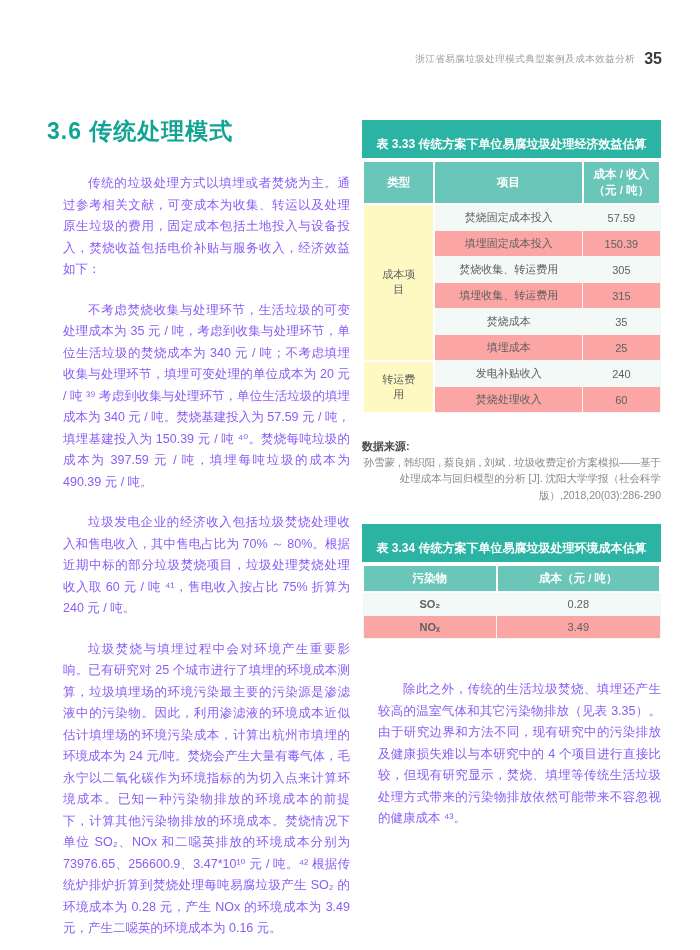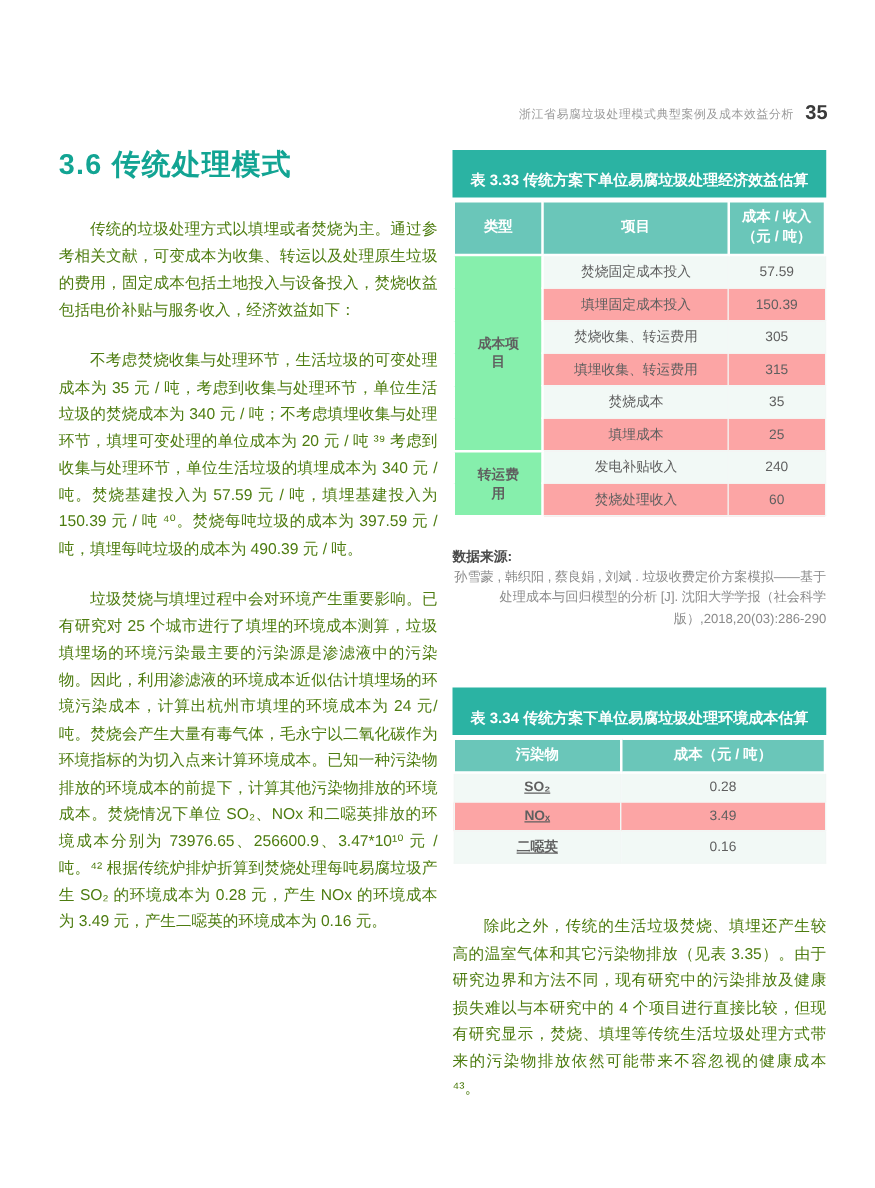--- a/index.html
+++ b/index.html
@@ -1,71 +1,72 @@
 <!DOCTYPE html>
 <html><head>
 <meta charset="utf-8">
 <style>
   * { margin:0; padding:0; box-sizing:border-box; }
   html,body { background:#ffffff; }
   body { font-family:"Liberation Sans","DejaVu Sans",sans-serif; }
   .page { position:relative; width:700px; height:950px; background:#ffffff; overflow:hidden; }
 
   
-  .running-head { position:absolute; top:50px; right:38px; display:flex; align-items:center; gap:9px;margin-top:32px; }
+  .running-head { position:absolute; top:50px; right:38px; display:flex; align-items:center; gap:9px; }
   .running-head .rh-title { font-size:9.5px; color:#9b9b9b; letter-spacing:.5px; }
   .running-head .rh-page { font-size:16px; font-weight:700; color:#3a3a3a; }
 
   
   .col-left  { position:absolute; left:47px;  top:116px; width:303px; }
   .col-right { position:absolute; left:362px; top:120px; width:299px; }
 
   h1.section-heading { font-size:23px; font-weight:700; color:#12a493; letter-spacing:1px; margin:0 0 26px 0; }
 
-  p.body-text { font-size:12.5px; line-height:1.72; color:#4d7c0f; text-align:justify;
-                text-indent:2em; margin:0 0 19px 0; }
+  p.body-text { font-size:12.5px; line-height:1.72; color:#8b5cf6; text-align:justify;
+                text-indent:2em; margin:0 0 19px 16px; }
 
   
   .tbl-block { width:100%; }
   .tbl-caption { background:#2bb3a3; color:#ffffff; font-weight:700; font-size:12px;
                  text-align:center; padding:16px 2px 5px; }
   table.data-table { width:100%; border-collapse:collapse; table-layout:fixed; margin-top:2px; }
   table.data-table th { background:#6ac6b9; color:#ffffff; font-size:11.5px; font-weight:700;
                         text-align:center; padding:5px 3px; border:2px solid #ffffff; line-height:1.35; }
   table.data-table td { font-size:11px; color:#5f5f5f; text-align:center; padding:5px 16px;
                         border:1px solid #f2f7f5; }
   table.data-table tr.r-odd  td.data-cell { background:#f2f9f6; }
   table.data-table tr.r-even td.data-cell { background:#fca5a5; }
-  td.group-cell { background:#86efac; color:#17a493; font-weight:700; font-size:11.5px;
+  td.group-cell { background:#fef9c3; color:#17a493; font-weight:400; font-size:11.5px;
                   border:2px solid #ffffff !important; }
-  td.pollutant-cell { color:#17a493; font-weight:700;text-decoration:underline; }
+  td.pollutant-cell { color:#17a493; font-weight:700; }
   .hdr-2line span { display:block; }
 
   
   .source-note { margin-top:24px; }
   .source-label { font-size:11px; font-weight:700; color:#4a4a4a; line-height:1.5; }
   .source-body { font-size:10.5px; color:#8a8a8a; line-height:1.55; text-align:right; }
 
-  .tbl-env { margin-top:47px; }
+  .tbl-env { margin-top:21px; }
   .closing-para { margin-top:40px !important; }
 </style>
 </head>
 <body>
 
 <div class="page">
 
   <div class="running-head">
     <span class="rh-title">浙江省易腐垃圾处理模式典型案例及成本效益分析</span>
     <span class="rh-page">35</span>
   </div>
 
   <div class="col-left">
     <h1 class="section-heading">3.6 传统处理模式</h1>
     <p class="body-text">传统的垃圾处理方式以填埋或者焚烧为主。通过参考相关文献，可变成本为收集、转运以及处理原生垃圾的费用，固定成本包括土地投入与设备投入，焚烧收益包括电价补贴与服务收入，经济效益如下：</p>
     <p class="body-text">不考虑焚烧收集与处理环节，生活垃圾的可变处理成本为 35 元 / 吨，考虑到收集与处理环节，单位生活垃圾的焚烧成本为 340 元 / 吨；不考虑填埋收集与处理环节，填埋可变处理的单位成本为 20 元 / 吨 ³⁹ 考虑到收集与处理环节，单位生活垃圾的填埋成本为 340 元 / 吨。焚烧基建投入为 57.59 元 / 吨，填埋基建投入为 150.39 元 / 吨 ⁴⁰。焚烧每吨垃圾的成本为 397.59 元 / 吨，填埋每吨垃圾的成本为 490.39 元 / 吨。</p>
+    <p class="body-text">垃圾发电企业的经济收入包括垃圾焚烧处理收入和售电收入，其中售电占比为 70% ～ 80%。根据近期中标的部分垃圾焚烧项目，垃圾处理焚烧处理收入取 60 元 / 吨 ⁴¹，售电收入按占比 75% 折算为 240 元 / 吨。</p>
     <p class="body-text">垃圾焚烧与填埋过程中会对环境产生重要影响。已有研究对 25 个城市进行了填埋的环境成本测算，垃圾填埋场的环境污染最主要的污染源是渗滤液中的污染物。因此，利用渗滤液的环境成本近似估计填埋场的环境污染成本，计算出杭州市填埋的环境成本为 24 元/吨。焚烧会产生大量有毒气体，毛永宁以二氧化碳作为环境指标的为切入点来计算环境成本。已知一种污染物排放的环境成本的前提下，计算其他污染物排放的环境成本。焚烧情况下单位 SO₂、NOx 和二噁英排放的环境成本分别为 73976.65、256600.9、3.47*10¹⁰ 元 / 吨。⁴² 根据传统炉排炉折算到焚烧处理每吨易腐垃圾产生 SO₂ 的环境成本为 0.28 元，产生 NOx 的环境成本为 3.49 元，产生二噁英的环境成本为 0.16 元。</p>
   </div>
 
   <div class="col-right">
 
     <div class="tbl-block">
       <div class="tbl-caption">表 3.33 传统方案下单位易腐垃圾处理经济效益估算</div>
       <table class="data-table">
         <colgroup>
             <col style="width:24%">
@@ -141,24 +142,20 @@
         </thead>
         <tbody>
           <tr class="r-odd">
             <td class="data-cell pollutant-cell">SO₂</td>
             <td class="data-cell">0.28</td>
           </tr>
           <tr class="r-even">
             <td class="data-cell pollutant-cell">NOₓ</td>
             <td class="data-cell">3.49</td>
           </tr>
-          <tr class="r-odd">
-            <td class="data-cell pollutant-cell">二噁英</td>
-            <td class="data-cell">0.16</td>
-          </tr>
         </tbody>
       </table>
     </div>
 
     <p class="body-text closing-para">除此之外，传统的生活垃圾焚烧、填埋还产生较高的温室气体和其它污染物排放（见表 3.35）。由于研究边界和方法不同，现有研究中的污染排放及健康损失难以与本研究中的 4 个项目进行直接比较，但现有研究显示，焚烧、填埋等传统生活垃圾处理方式带来的污染物排放依然可能带来不容忽视的健康成本 ⁴³。</p>
   </div>
 
 </div>
 
 </body></html>

